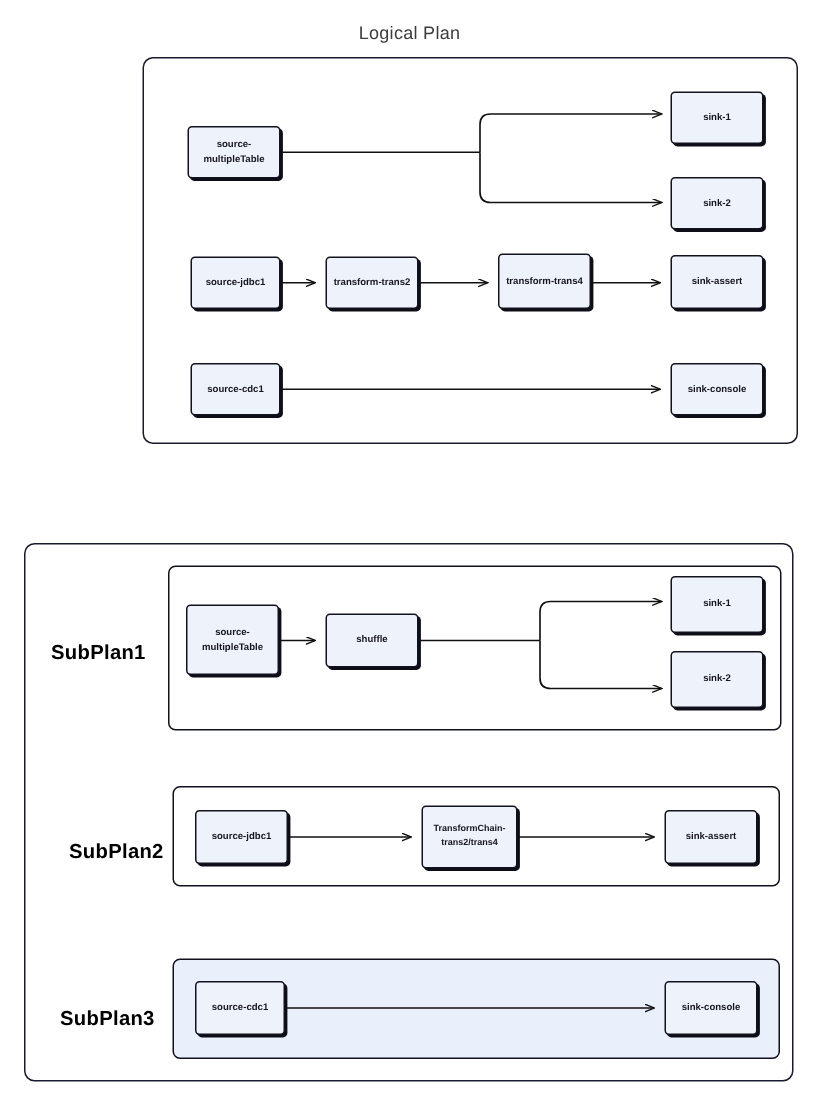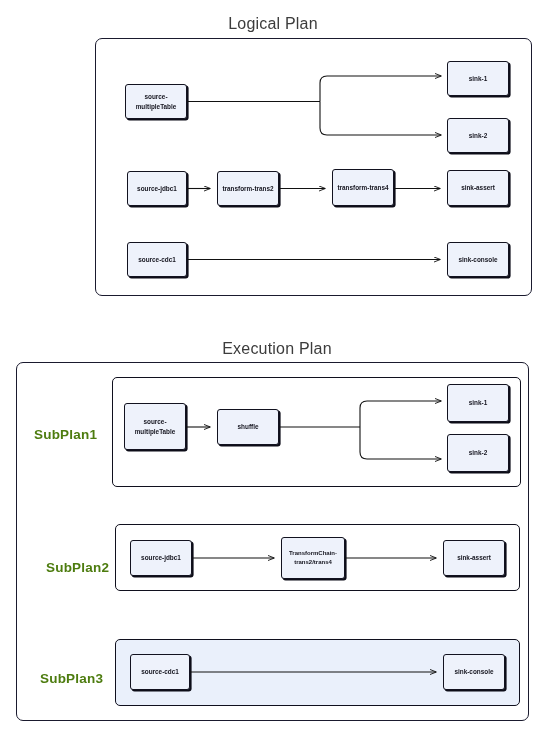--- a/index.html
+++ b/index.html
@@ -18,21 +18,21 @@
   .canvas {
     position: absolute;
     left: 0; top: 0;
     width: 544px;
     height: 737px;
   }
 
   
   .section-title {
     position: absolute;
-    font-size: 16px;
+    font-size: 12px;
     color: #3c3c3c;
     text-align: center;
     letter-spacing: 0.2px;
     white-space: nowrap;
   }
 
   
   .plan-box {
     position: absolute;
     box-sizing: border-box;
@@ -51,21 +51,21 @@
   }
   .subplan-box.filled {
     background: #eaf0fb;
   }
 
   
   .subplan-label {
     position: absolute;
     font-size: 13.5px;
     font-weight: bold;
-    color: #4d7c0f;
+    color: #000000;
     white-space: nowrap;
     letter-spacing: 0.2px;
   }
 
   
   .node {
     position: absolute;
     box-sizing: border-box;
     background: #eef2fb;
     border: 1.4px solid #12121f;
@@ -131,21 +131,20 @@
   </div>
 
   <div class="node" style="left:127px; top:242px; width:60px; height:35px;">
     <span class="lbl">source-cdc1</span>
   </div>
 
   <div class="node" style="left:447px; top:242px; width:62px; height:35px;">
     <span class="lbl">sink-console</span>
   </div>
 
-  <div class="section-title" style="left:212px; top:340px; width:130px;">Execution Plan</div>
 
   <div class="plan-box" style="left:16px; top:362px; width:513px; height:359px;"></div>
 
   <div class="subplan-label" style="left:34px; top:427px;">SubPlan1</div>
 
   <div class="subplan-box" style="left:112px; top:377px; width:409px; height:110px;"></div>
 
   <div class="node" style="left:124px; top:403px; width:62px; height:47px;">
     <span class="lbl">source-multipleTable</span>
   </div>

